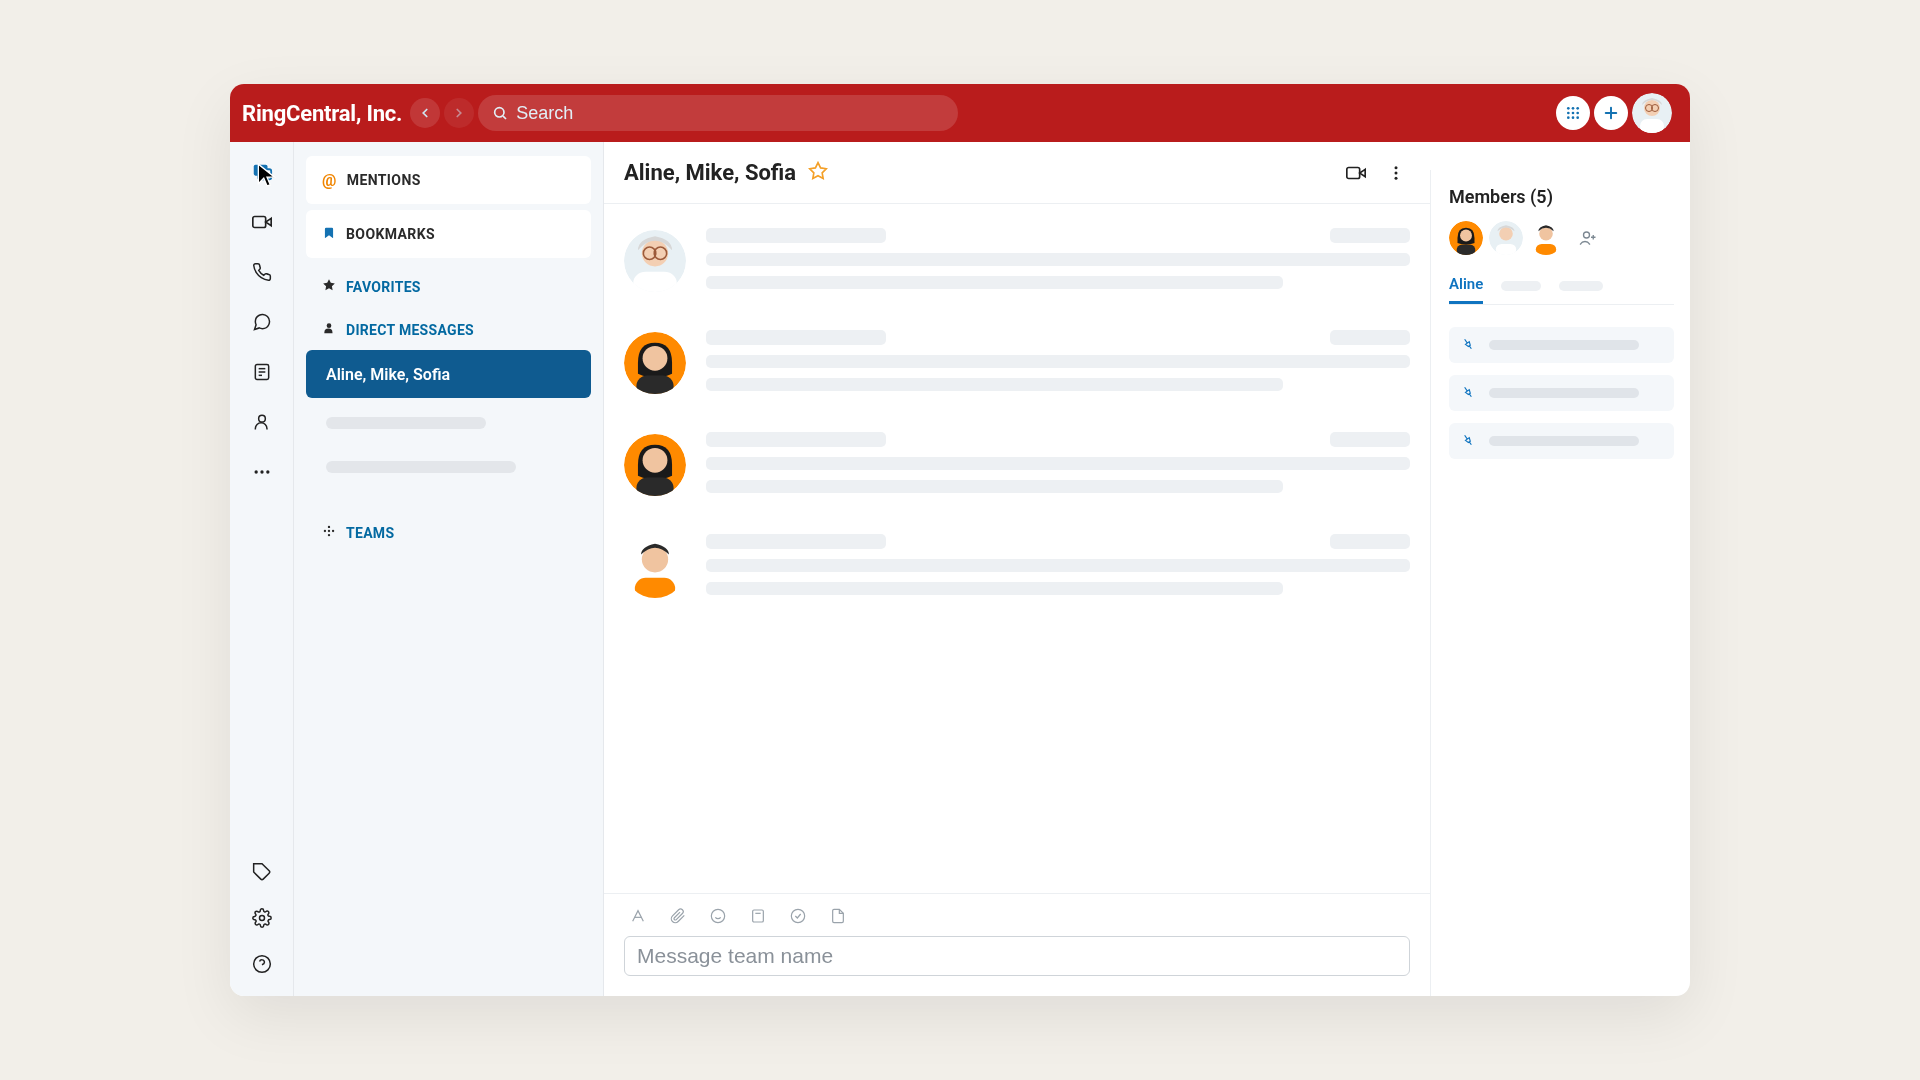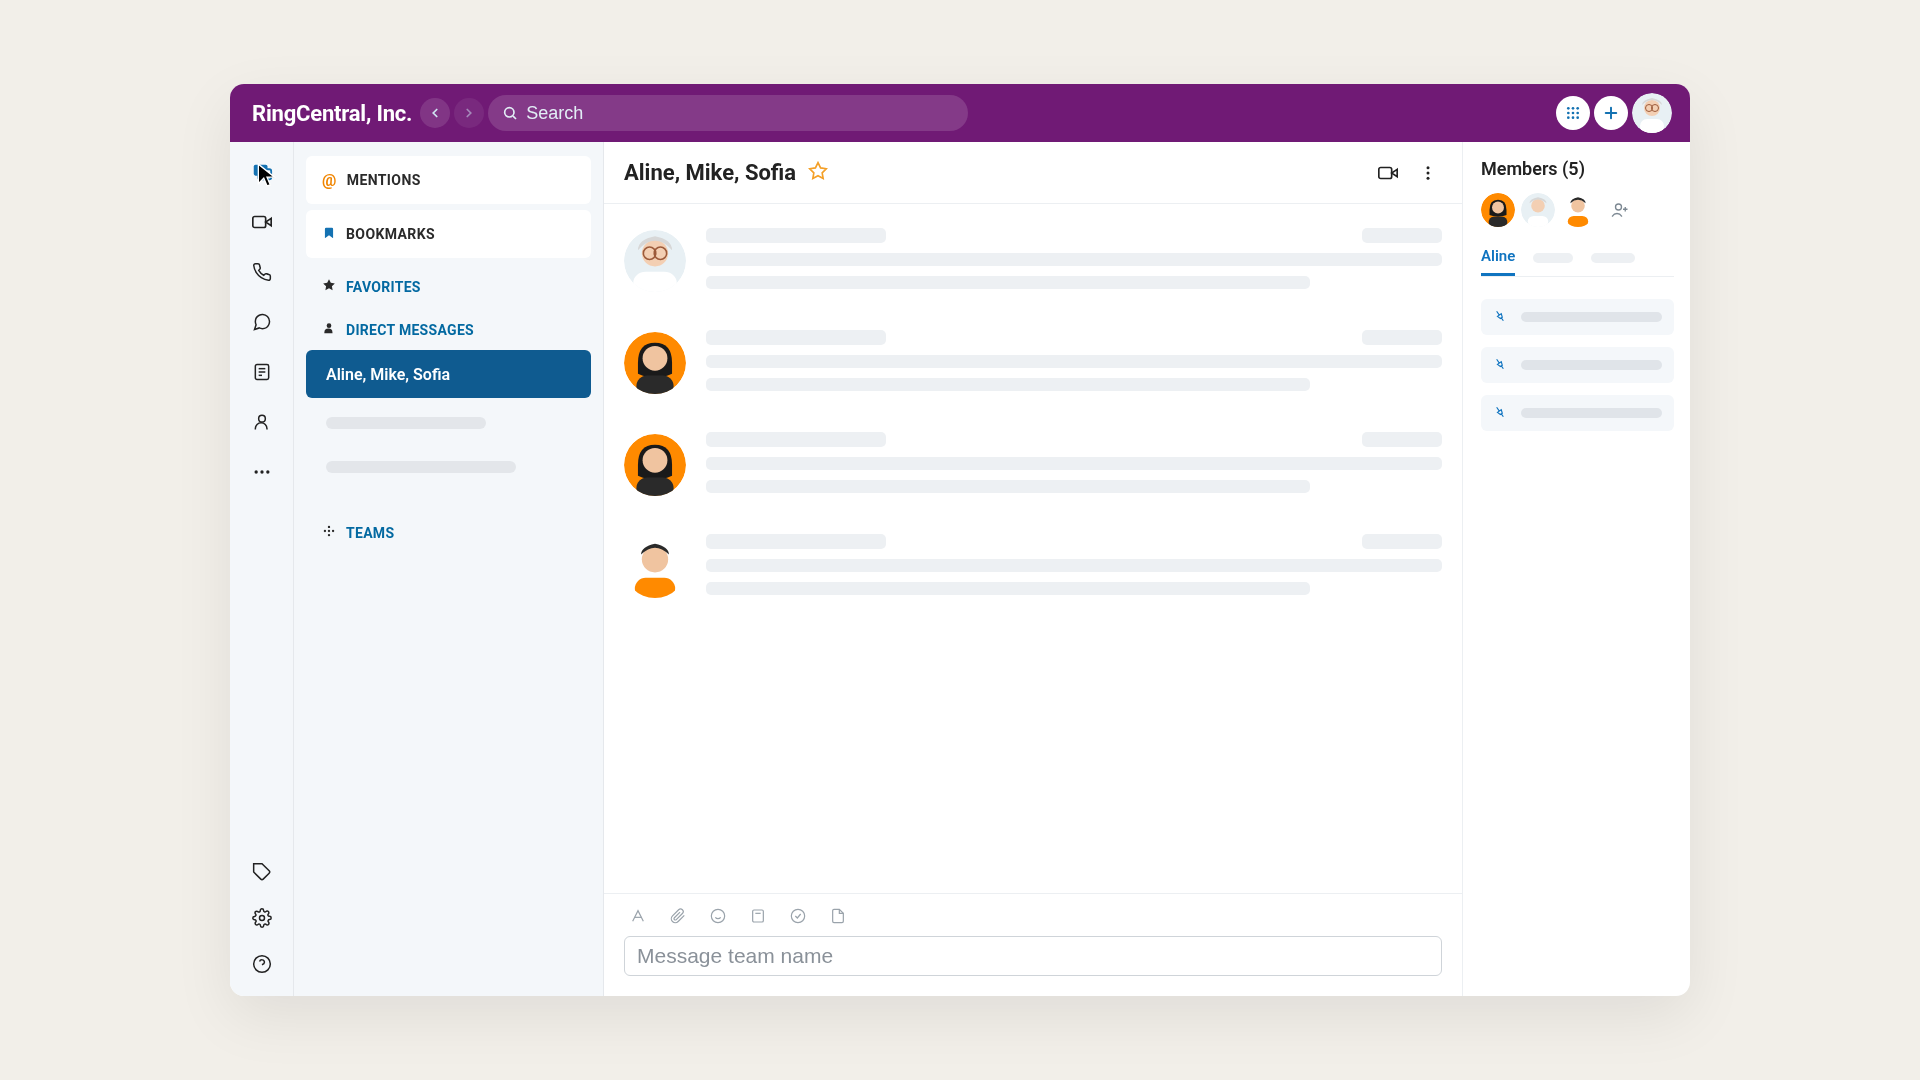--- a/index.html
+++ b/index.html
@@ -18,24 +18,24 @@
     background: #fff;
     border-radius: 14px;
     overflow: hidden;
     box-shadow: 0 20px 60px rgba(0,0,0,0.08);
     display: flex;
     flex-direction: column;
   }
   
   .app-header {
     height: 58px;
-    background: #701a75;
-    display: flex;
-    align-items: center;
-    padding: 0 18px 0 22px;
+    background: #b91c1c;
+    display: flex;
+    align-items: center;
+    padding: 0 18px 0 12px;
     gap: 4px;
   }
   .brand {
     color: #fff;
     font-weight: 700;
     font-size: 22px;
     letter-spacing: -0.2px;
     margin-right: 4px;
   }
   .nav-arrow {
@@ -264,26 +264,27 @@
   }
   .compose-box input {
     border: none; outline: none;
     font-size: 21px;
     color: #333;
     flex: 1;
   }
   .compose-box input::placeholder { color: #8a9199; }
   
   .panel {
-    width: 228px;
+    width: 260px;
     border-left: 1px solid #eceff2;
     padding: 16px 16px 0 18px;
     display: flex;
     flex-direction: column;
     gap: 12px;
+    margin-top: 28px;
   }
   .panel-title {
     font-size: 18px;
     font-weight: 600;
     color: #222;
   }
   .members-row {
     display: flex;
     align-items: center;
     gap: 6px;

